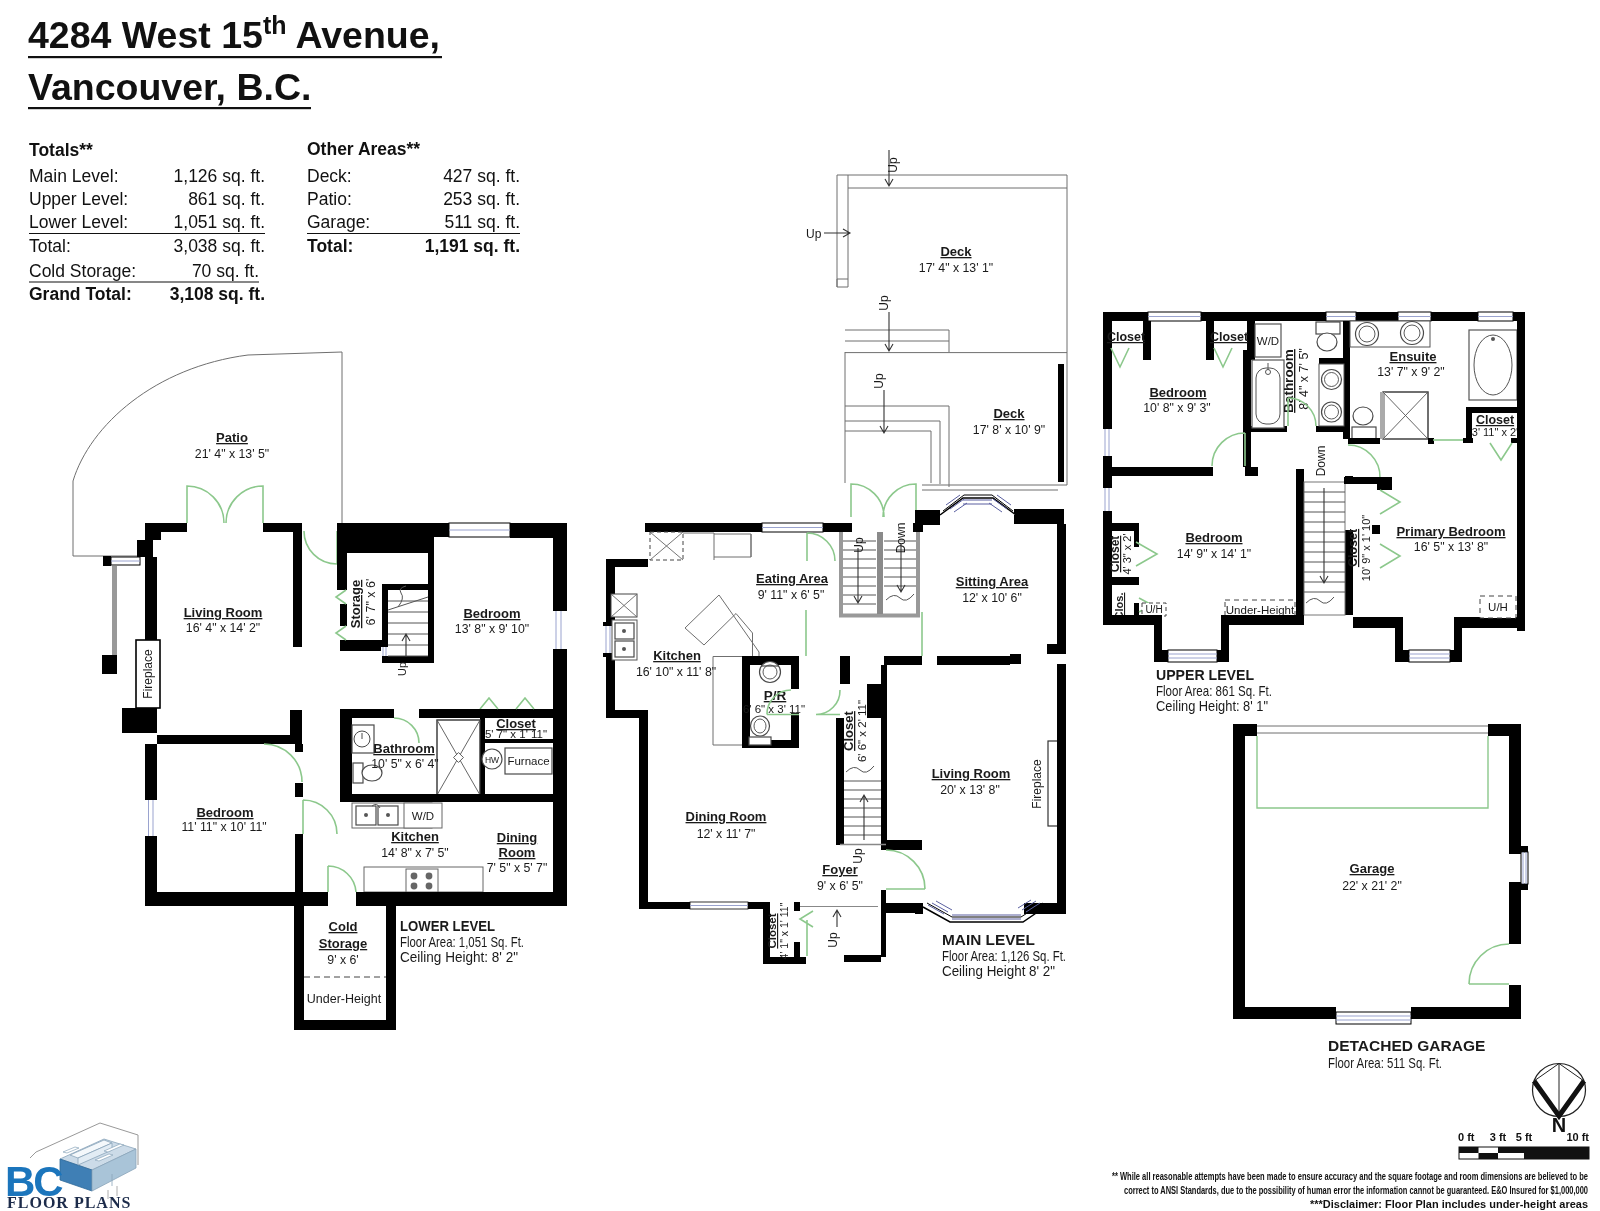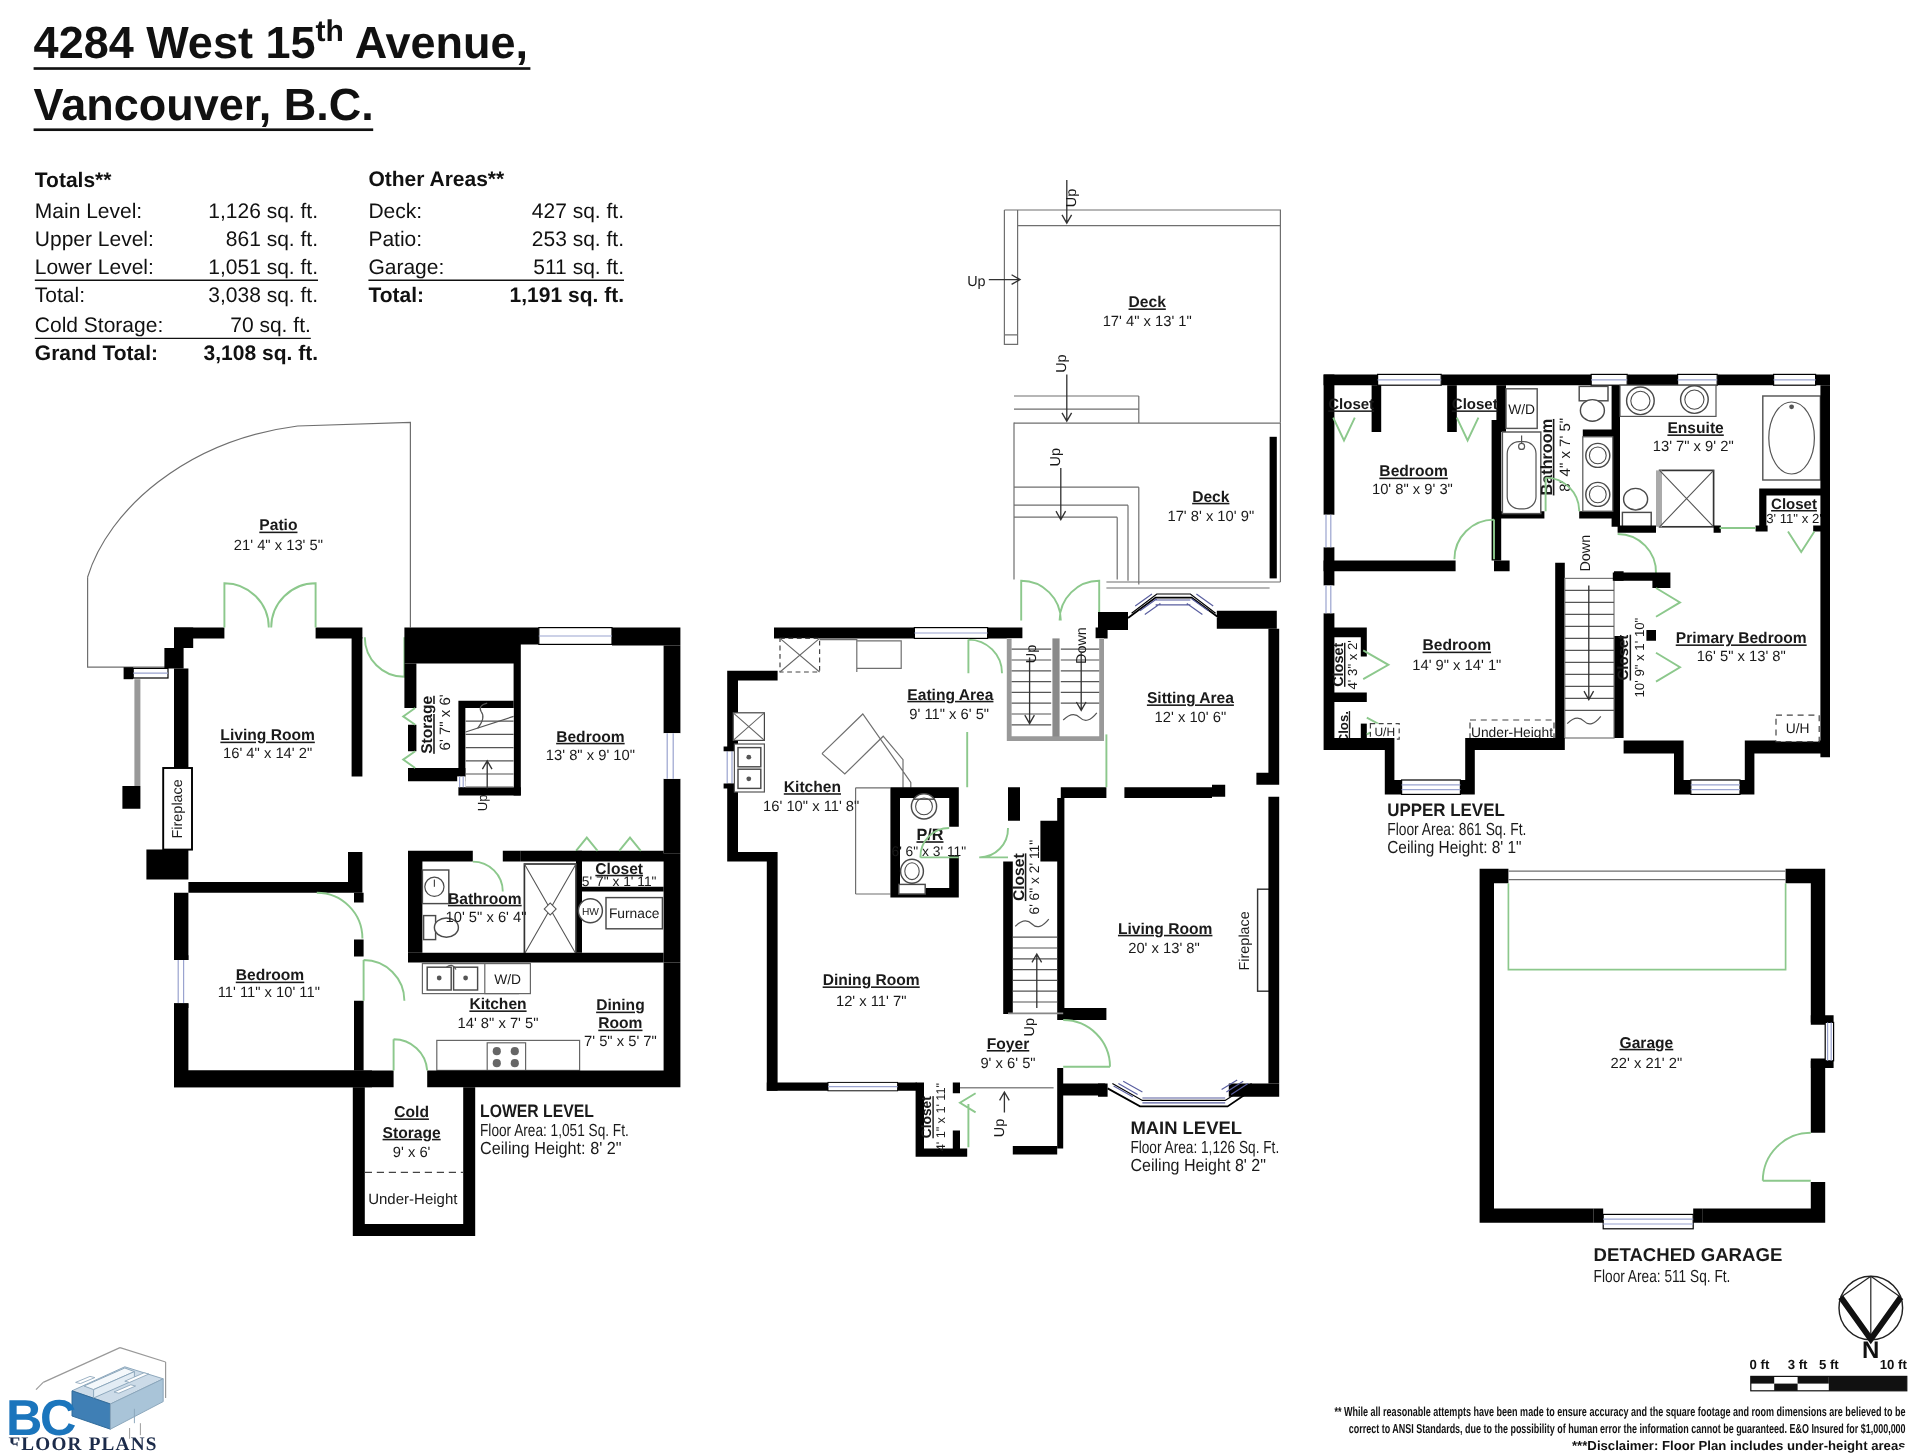--- a/index.html
+++ b/index.html
@@ -1,16 +1,16 @@
 <!DOCTYPE html>
 <html><head>
 <meta charset="utf-8">
 <style>
   html,body{margin:0;padding:0;background:#fff;}
-  #page{position:relative;width:1600px;height:1211px;background:#fff;overflow:hidden;border-radius:30px;}
+  #page{position:relative;width:1600px;height:1211px;background:#fff;overflow:hidden;}
   svg{position:absolute;left:0;top:0;}
   text{font-family:"Liberation Sans",sans-serif;fill:#111;}
   .rl{font-weight:bold;text-decoration:underline;fill:#1a1a1a;}
   .dm{fill:#1a1a1a;}
   .lv{font-weight:bold;fill:#1a1a1a;}
   .wall{fill:#000;stroke:none;}
   .door{fill:none;stroke:#8cc88c;stroke-width:1.6;}
   .win{stroke:#9aa3cf;stroke-width:1;fill:none;}
   .thin{fill:none;stroke:#6f6f6f;stroke-width:1;}
   .fix{fill:#fff;stroke:#4a4a4a;stroke-width:1.2;}

